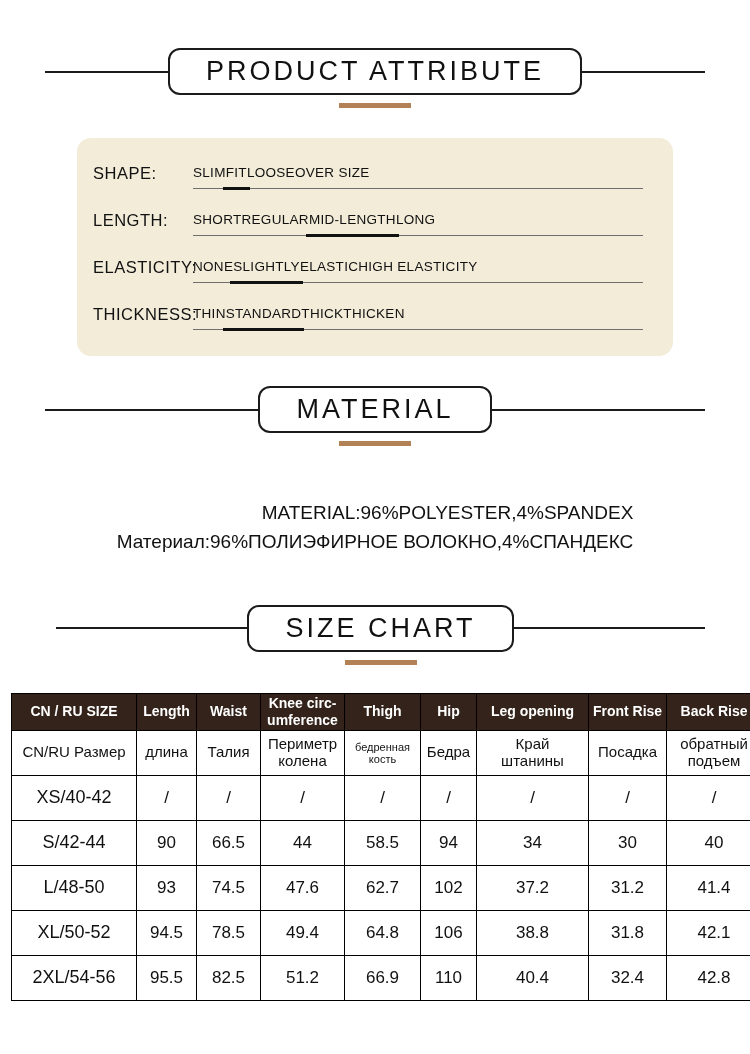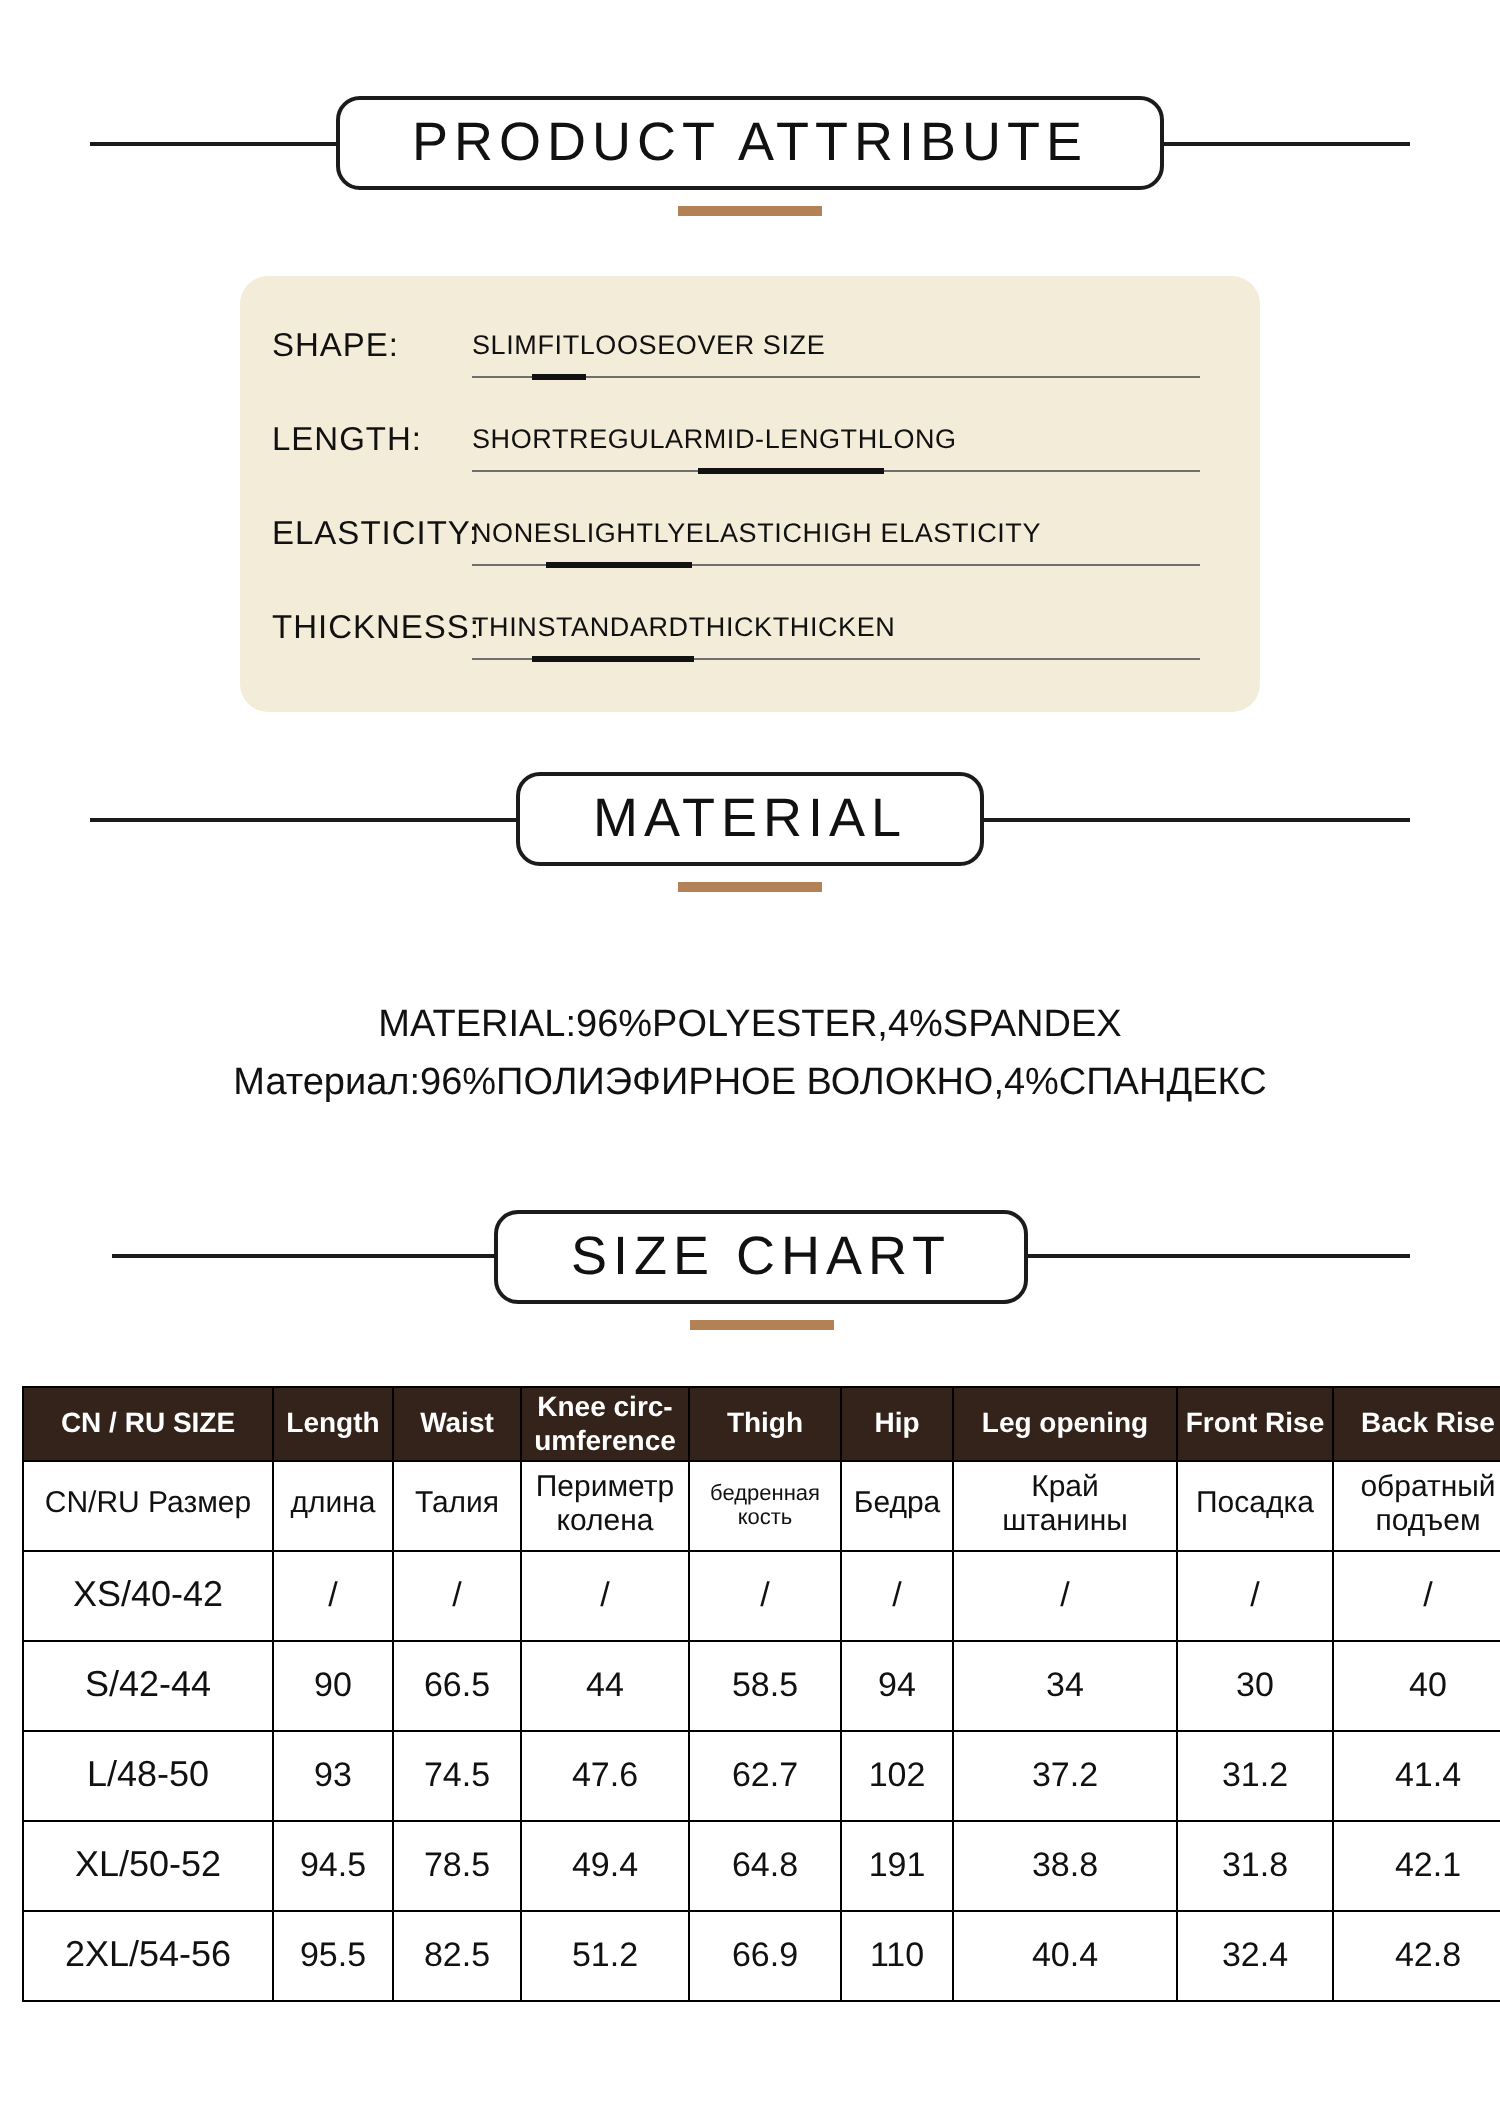--- a/index.html
+++ b/index.html
@@ -21,40 +21,40 @@
     border:2px solid #1b1b1b;border-radius:12px;
     padding:6px 36px;font-size:27px;letter-spacing:3px;
     white-space:nowrap;text-align:left;
   }
   .title-accent{width:72px;height:5px;background:var(--accent);margin:8px auto 0;}
   .sec-product{margin-top:48px;}
   .sec-material{margin-top:30px;}
   .sec-size{margin-top:48px;padding-left:11px;}
   
   .attr-box{
-    width:510px;margin:30px auto 0;background:var(--beige);
+    width:596px;margin:30px auto 0;background:var(--beige);
     border-radius:14px;padding:26px 30px 22px 16px;box-sizing:border-box;
   }
   .attr-row{display:flex;align-items:flex-end;margin-bottom:22px;}
   .attr-row:last-child{margin-bottom:4px;}
   .attr-label{
     width:100px;flex-shrink:0;font-size:16.5px;letter-spacing:0.5px;
     padding-bottom:6px;
   }
   .attr-options{
     flex:1;display:flex;align-items:flex-end;
     border-bottom:1.5px solid #6f6f6f;padding-bottom:8px;
   }
   .attr-option{font-size:13.5px;letter-spacing:0.3px;position:relative;white-space:nowrap;}
   .attr-option.selected::after{
     content:"";position:absolute;left:-3px;right:-3px;bottom:-9.5px;
     height:3px;background:#111;
   }
   
-  .material-lines{width:max-content;margin:52px auto 0;text-align:center;font-size:19px;line-height:1.55;}
+  .material-lines{width:max-content;margin:52px auto 0;text-align:right;font-size:19px;line-height:1.55;}
   
   .size-table{border-collapse:collapse;table-layout:fixed;width:750px;margin:28px 0 0;}
   .size-table th,.size-table td{
     border:1px solid #000;text-align:center;vertical-align:middle;
     white-space:pre-line;overflow:hidden;padding:0 1px;
   }
   .head-en{background:var(--header-bg);color:#fff;font-size:14px;font-weight:bold;line-height:1.2;height:36px;}
   .head-ru{font-size:15px;line-height:1.12;height:44px;font-weight:normal;}
   .head-ru.small{font-size:11px;}
   .data-row td{font-size:17px;height:44px;}
@@ -207,21 +207,21 @@
             <td class="data-cell">37.2</td>
             <td class="data-cell">31.2</td>
             <td class="data-cell">41.4</td>
           </tr>
           <tr class="data-row">
             <td class="size-col">XL/50-52</td>
             <td class="data-cell">94.5</td>
             <td class="data-cell">78.5</td>
             <td class="data-cell">49.4</td>
             <td class="data-cell">64.8</td>
-            <td class="data-cell">191</td>
+            <td class="data-cell">106</td>
             <td class="data-cell">38.8</td>
             <td class="data-cell">31.8</td>
             <td class="data-cell">42.1</td>
           </tr>
           <tr class="data-row">
             <td class="size-col">2XL/54-56</td>
             <td class="data-cell">95.5</td>
             <td class="data-cell">82.5</td>
             <td class="data-cell">51.2</td>
             <td class="data-cell">66.9</td>

